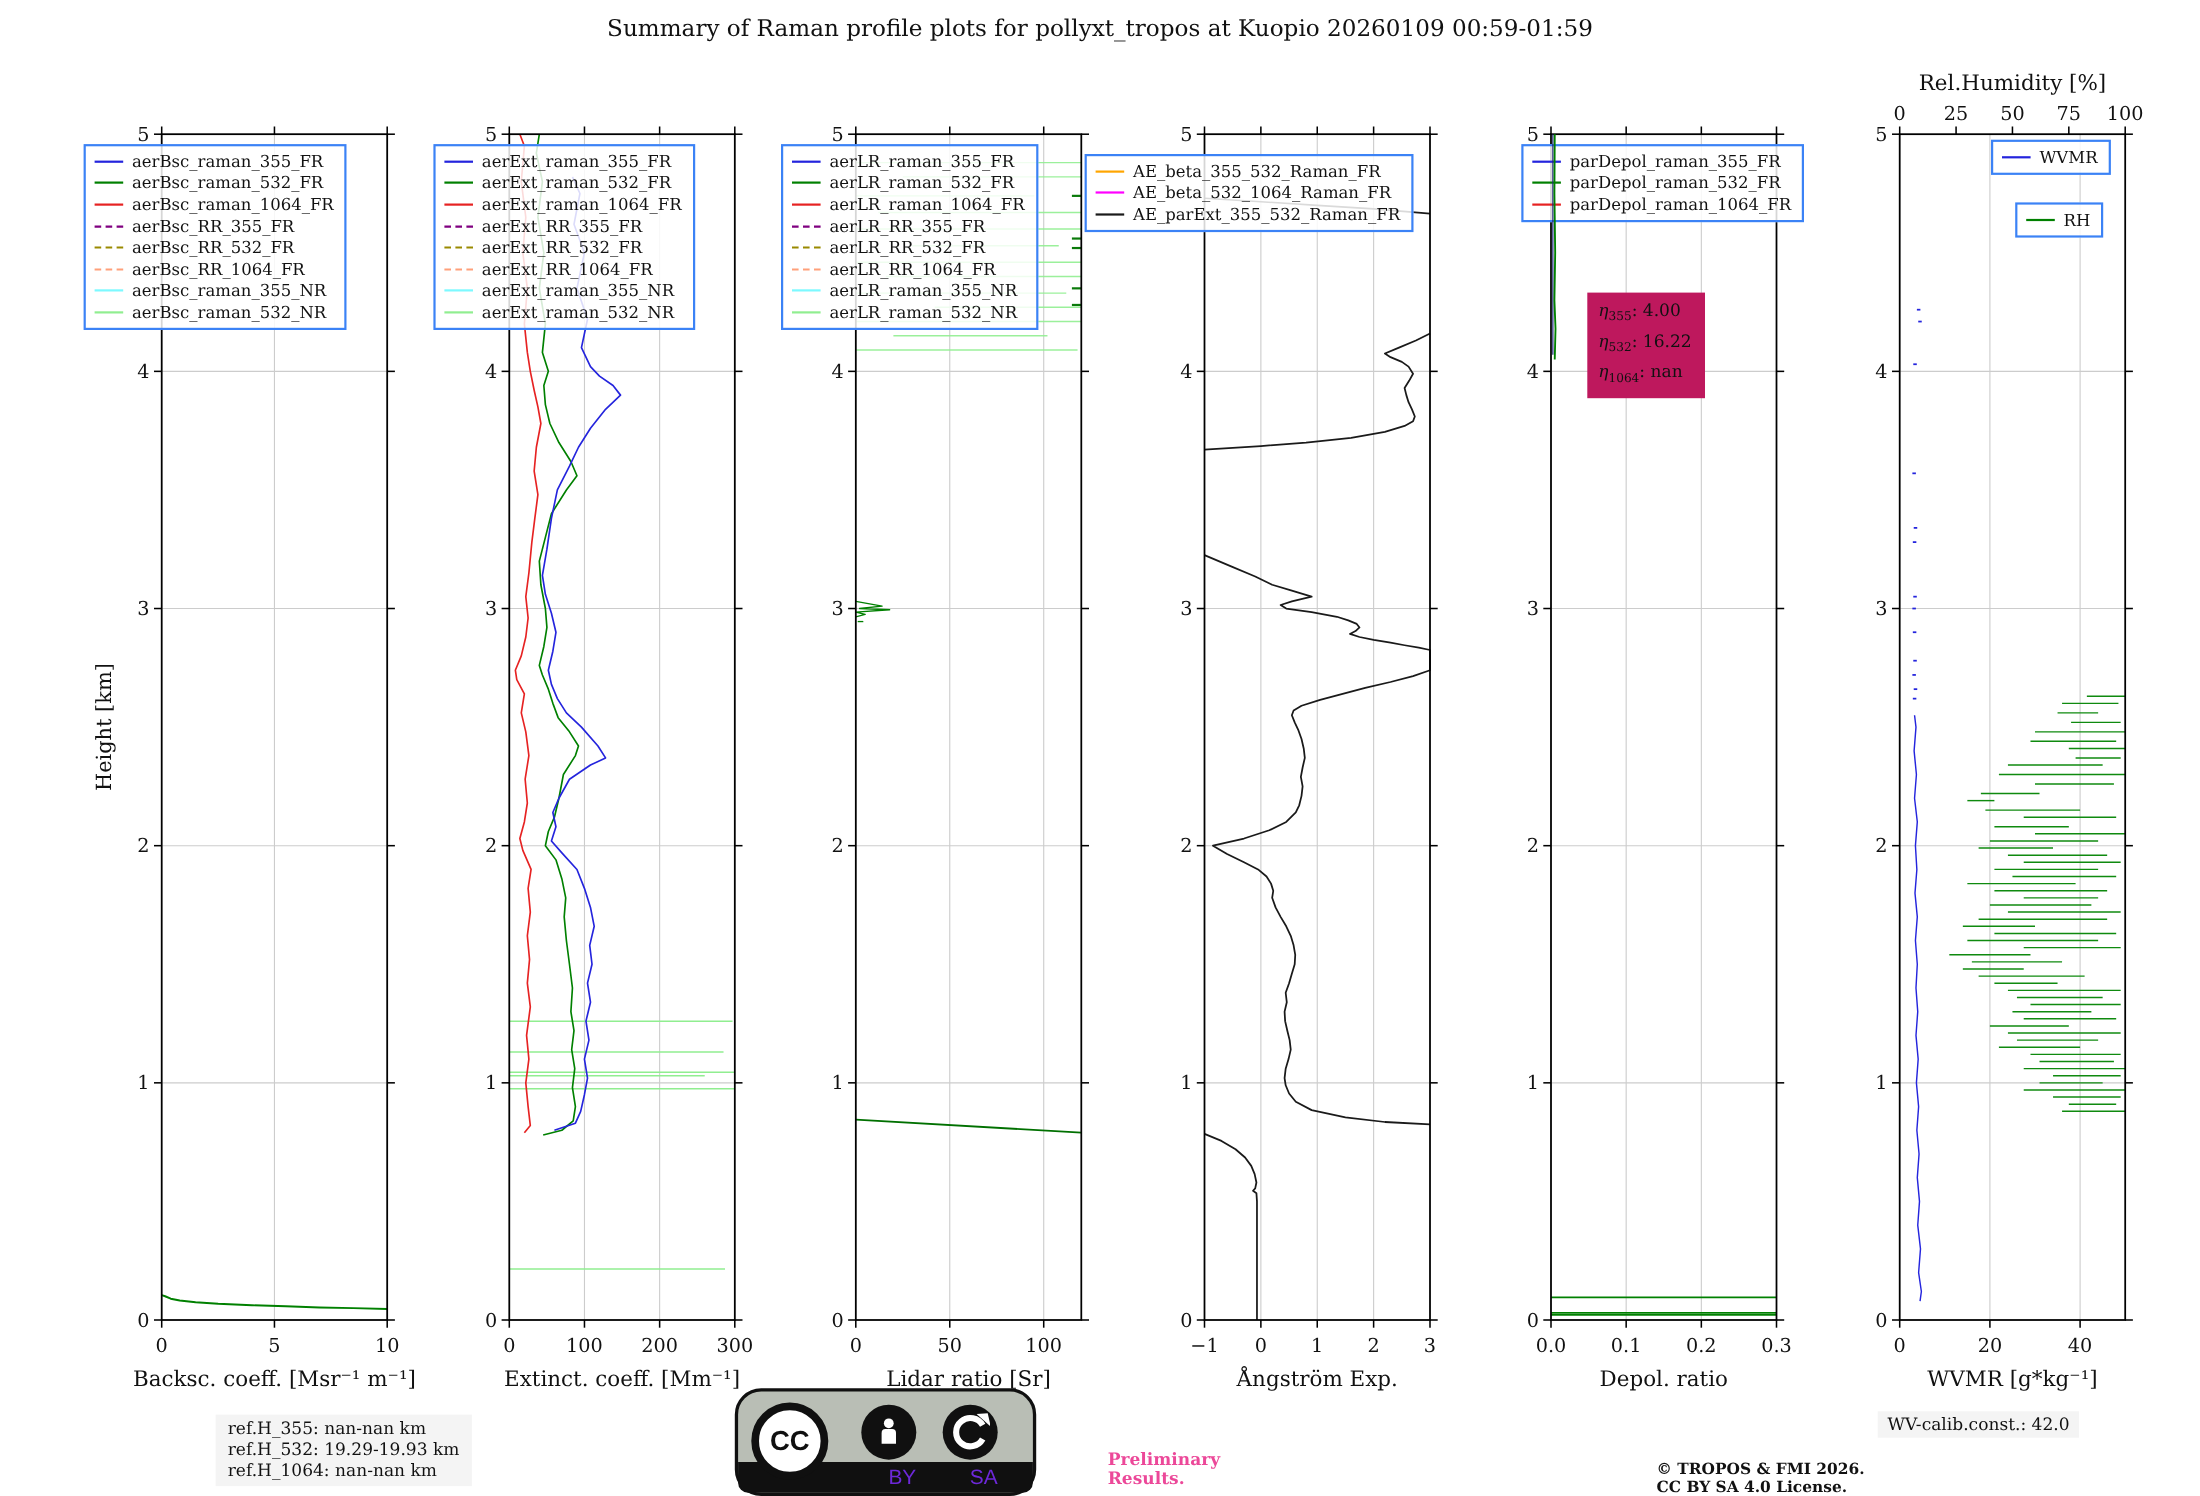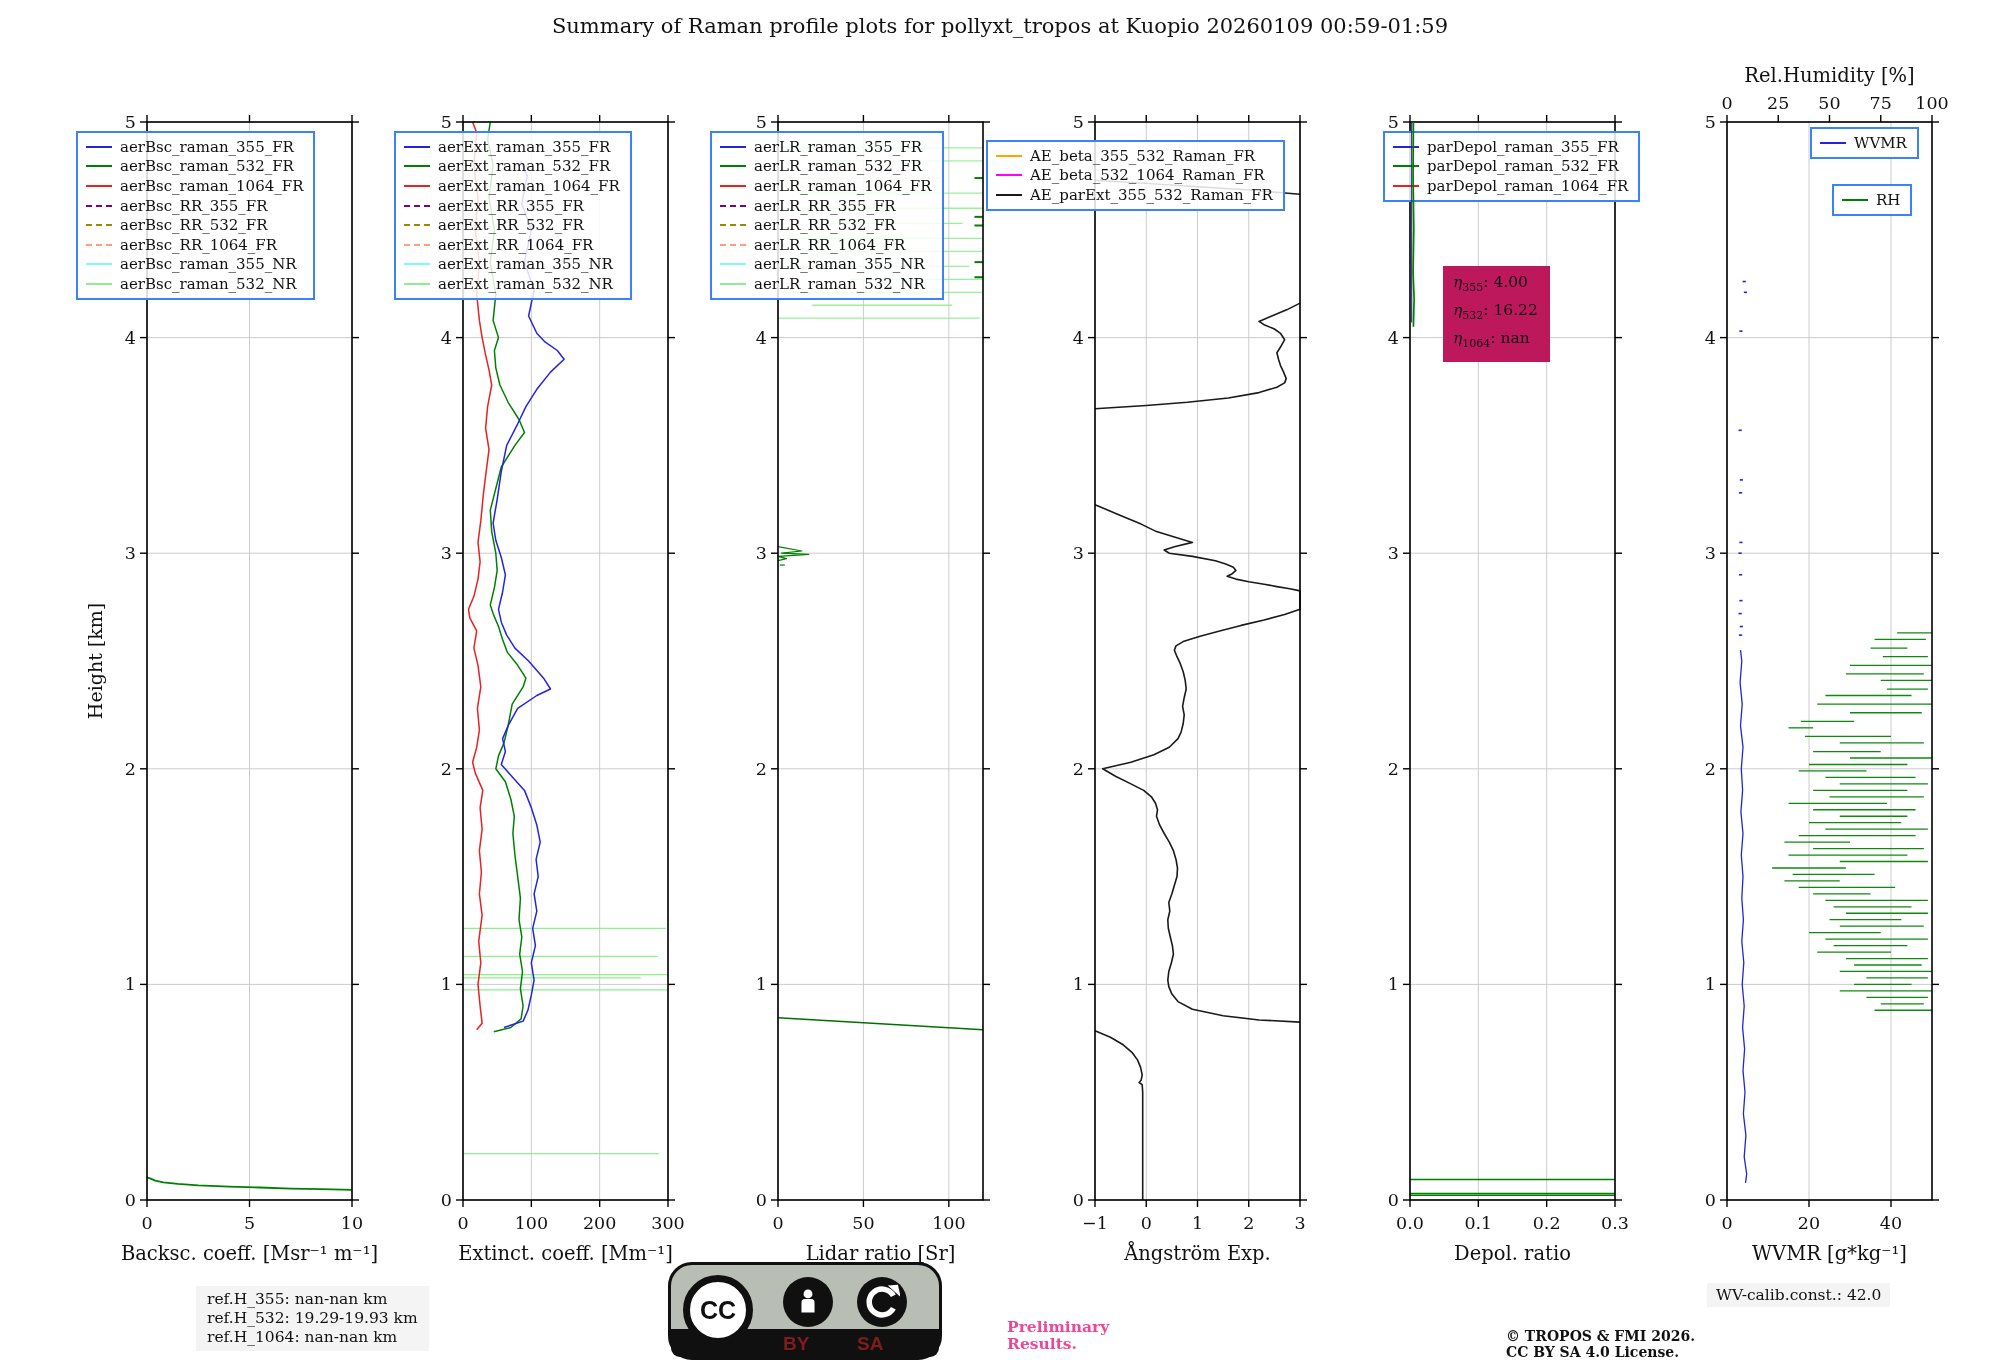--- a/index.html
+++ b/index.html
@@ -20,21 +20,21 @@
   .refbox{position:absolute;left:196px;top:1286px;background:#f4f4f4;padding:4px 11px;font-size:15.5px;line-height:19px;z-index:2;}
   .wvcalib{position:absolute;left:1707px;top:1283px;background:#f4f4f4;padding:3px 9px;font-size:15.5px;z-index:2;}
   .prelim{position:absolute;left:1007px;top:1318px;color:#ec4899;font-weight:bold;font-size:15.5px;line-height:17px;z-index:2;}
   .copyright{position:absolute;left:1506px;top:1328px;font-weight:bold;font-size:14px;line-height:16px;z-index:2;}
   .cc-badge{position:absolute;left:668px;top:1262px;width:268px;height:92px;background:#b9beb5;border:3px solid #101010;border-radius:24px;z-index:2;}
   .cc-bar{position:absolute;left:0;right:0;bottom:0;height:28px;background:#101010;border-radius:0 0 9px 9px;}
   .cc-circle{position:absolute;left:12px;top:10px;width:56px;height:56px;background:#ffffff;border:7px solid #101010;border-radius:50%;display:flex;align-items:center;justify-content:center;font-weight:bold;font-size:25px;font-family:"Liberation Sans","DejaVu Sans",sans-serif;color:#101010;z-index:2;}
   .by-circle,.sa-circle{position:absolute;top:12px;width:50px;height:50px;background:#101010;border-radius:50%;display:flex;align-items:center;justify-content:center;z-index:2;}
   .by-circle{left:112px;}
   .sa-circle{left:186px;}
-  .cc-bar-label{position:absolute;bottom:2px;width:50px;text-align:left;color:#7f1d1d;font-weight:bold;font-size:19px;font-family:"Liberation Sans","DejaVu Sans",sans-serif;z-index:3;}
+  .cc-bar-label{position:absolute;bottom:2px;width:50px;text-align:right;color:#6d28d9;font-weight:normal;font-size:19px;font-family:"Liberation Sans","DejaVu Sans",sans-serif;z-index:3;}
   .cc-bar-label.by{left:112px;}
   .cc-bar-label.sa{left:186px;}
 </style>
 </head>
 <body>
 
 <div class="fig">
 
   <div class="title">Summary of Raman profile plots for pollyxt_tropos at Kuopio 20260109 00:59-01:59</div>
   <div class="ylabel">Height [km]</div>

